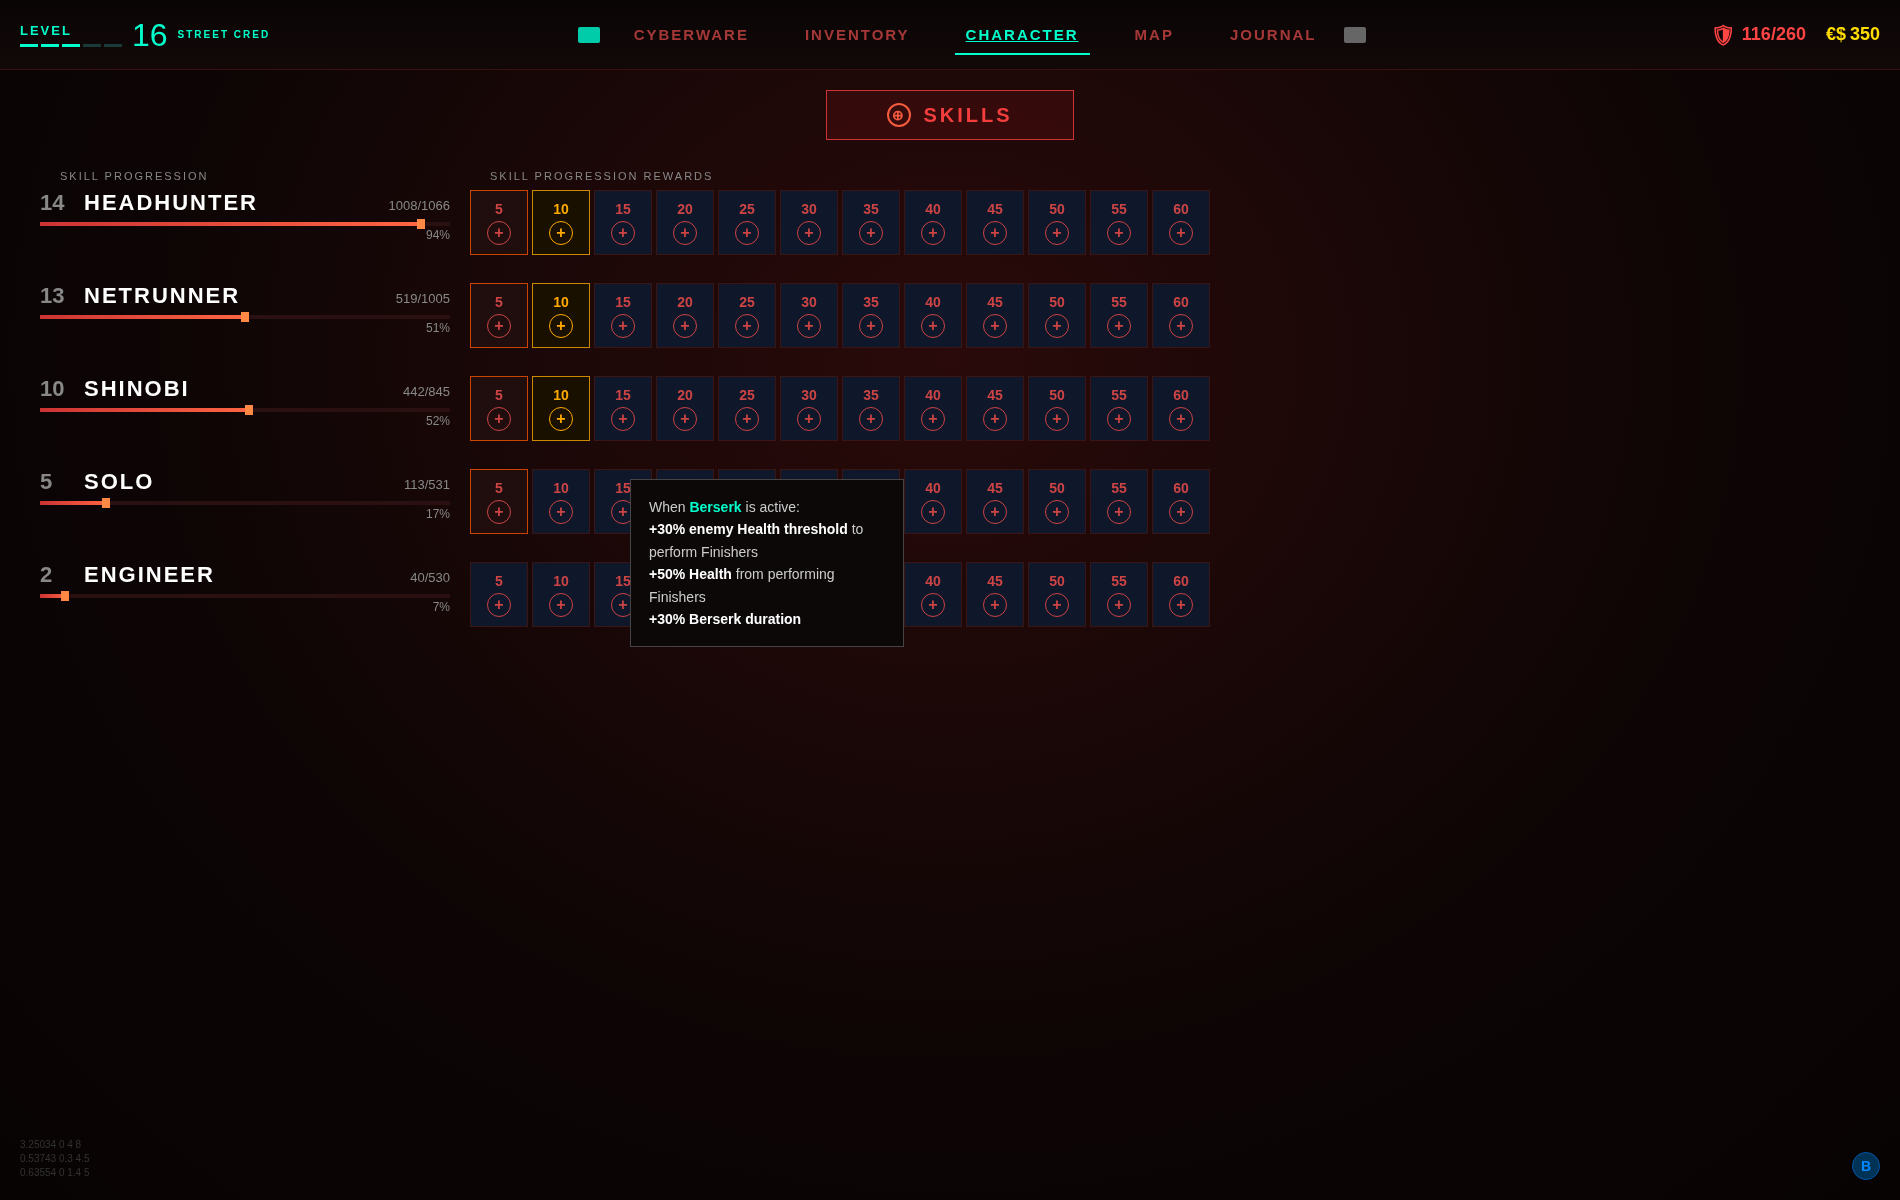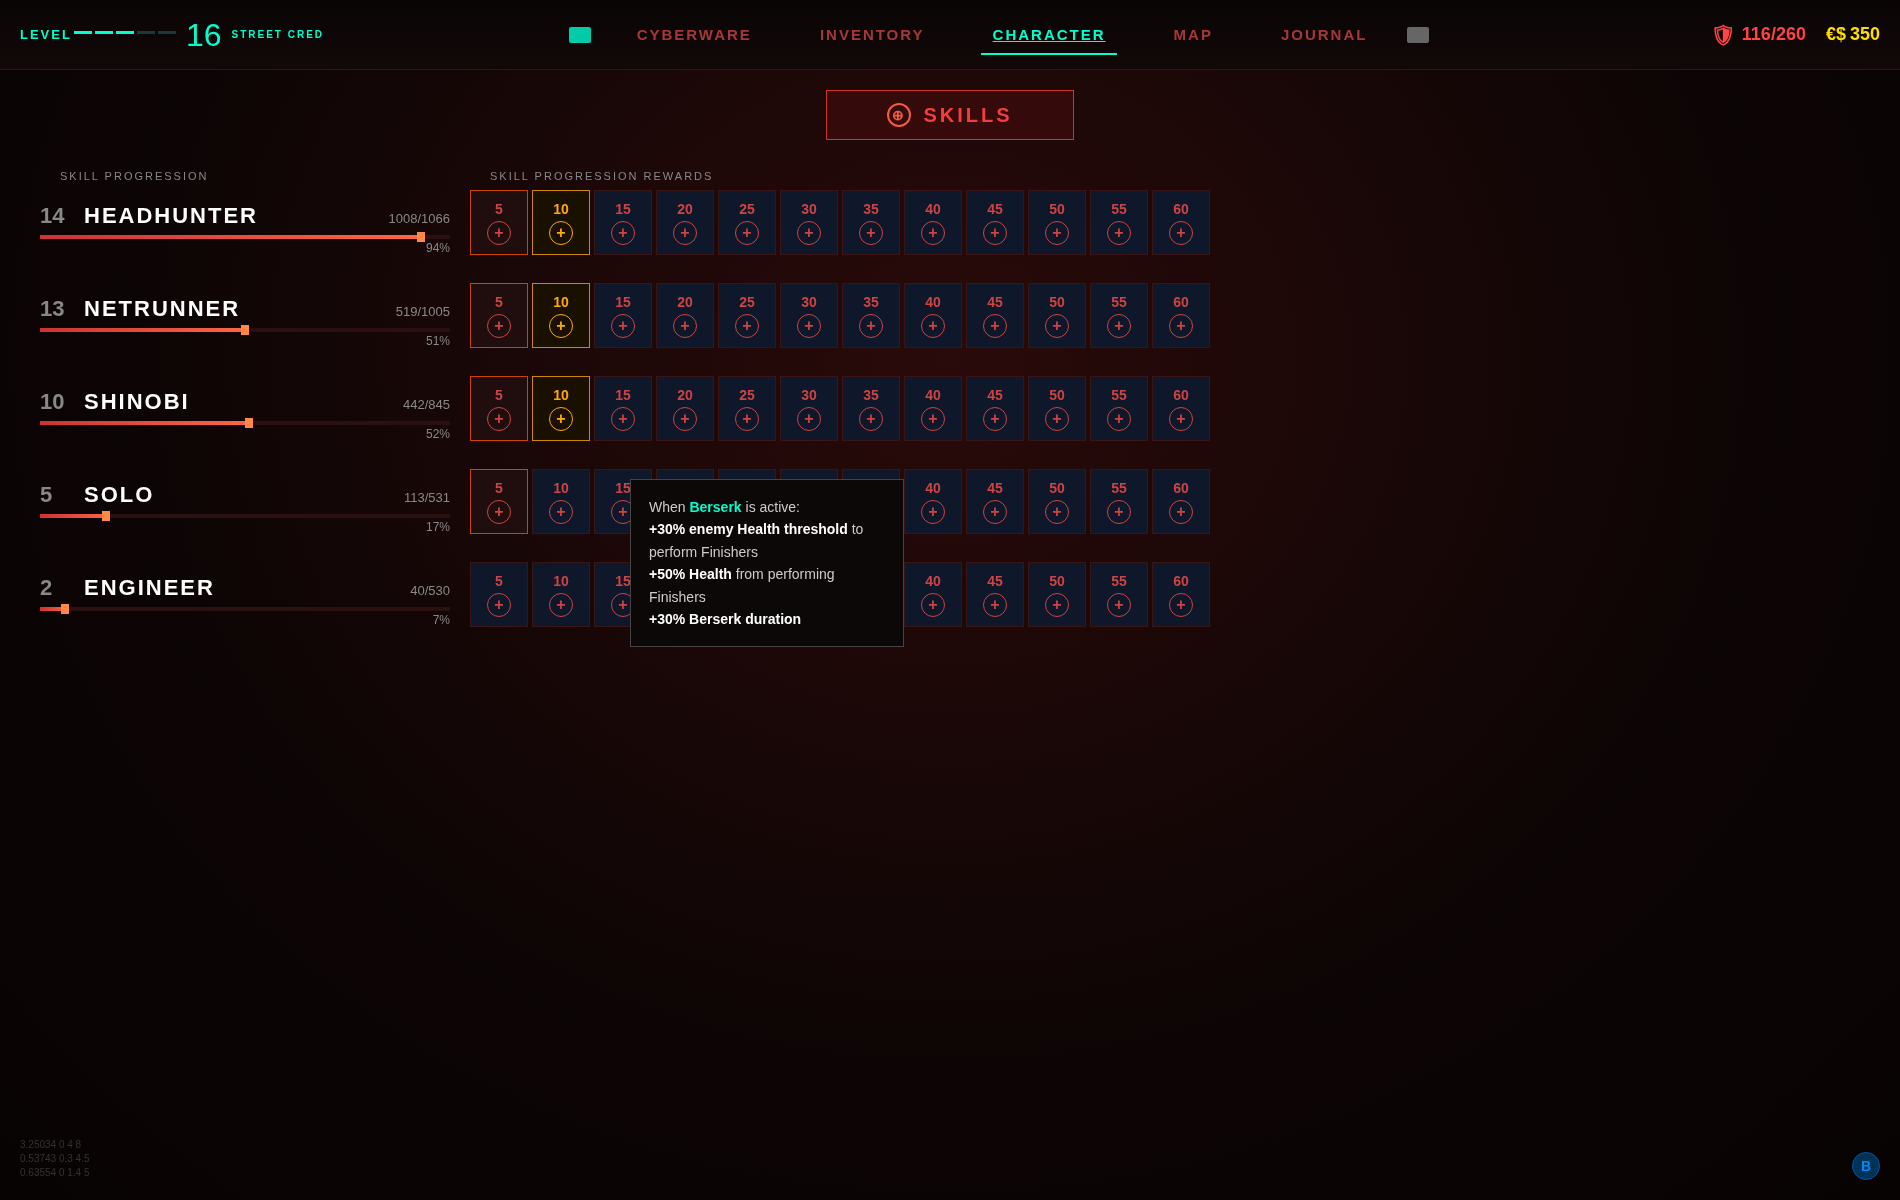--- a/index.html
+++ b/index.html
@@ -59,21 +59,21 @@
       color: #00ffcc;
       font-size: 10px;
       font-weight: bold;
       letter-spacing: 2px;
       text-transform: uppercase;
     }
 
     .nav-tabs {
       display: flex;
       align-items: center;
-      gap: 12px;
+      gap: 0;
       flex: 1;
       justify-content: center;
     }
 
     .nav-tab {
       color: #cc4444;
       font-size: 15px;
       font-weight: bold;
       letter-spacing: 2px;
       text-transform: uppercase;
@@ -216,21 +216,21 @@
     .col-rewards {
       color: #888;
       font-size: 11px;
       letter-spacing: 2px;
       text-transform: uppercase;
     }
 
     
     .skill-row {
       display: flex;
-      align-items: flex-end;
+      align-items: flex-start;
       margin-bottom: 28px;
       position: relative;
     }
 
     .skill-left {
       width: 430px;
       padding-right: 20px;
     }
 
     .skill-name-row {
@@ -419,21 +419,21 @@
 
     .level-dot.empty {
       background: #1a3a3a;
     }
   </style>
 </head>
 <body>
 
 <div class="topbar">
   <div class="level-section">
-    <div style="display:flex;align-items:flex-start;gap:2px;">
+    <div style="display:flex;flex-direction:column;align-items:flex-start;gap:2px;">
       <span class="level-label">LEVEL</span>
       <div class="level-dots">
         <div class="level-dot"></div>
         <div class="level-dot"></div>
         <div class="level-dot"></div>
         <div class="level-dot empty"></div>
         <div class="level-dot empty"></div>
       </div>
     </div>
     <span class="level-number">16</span>

